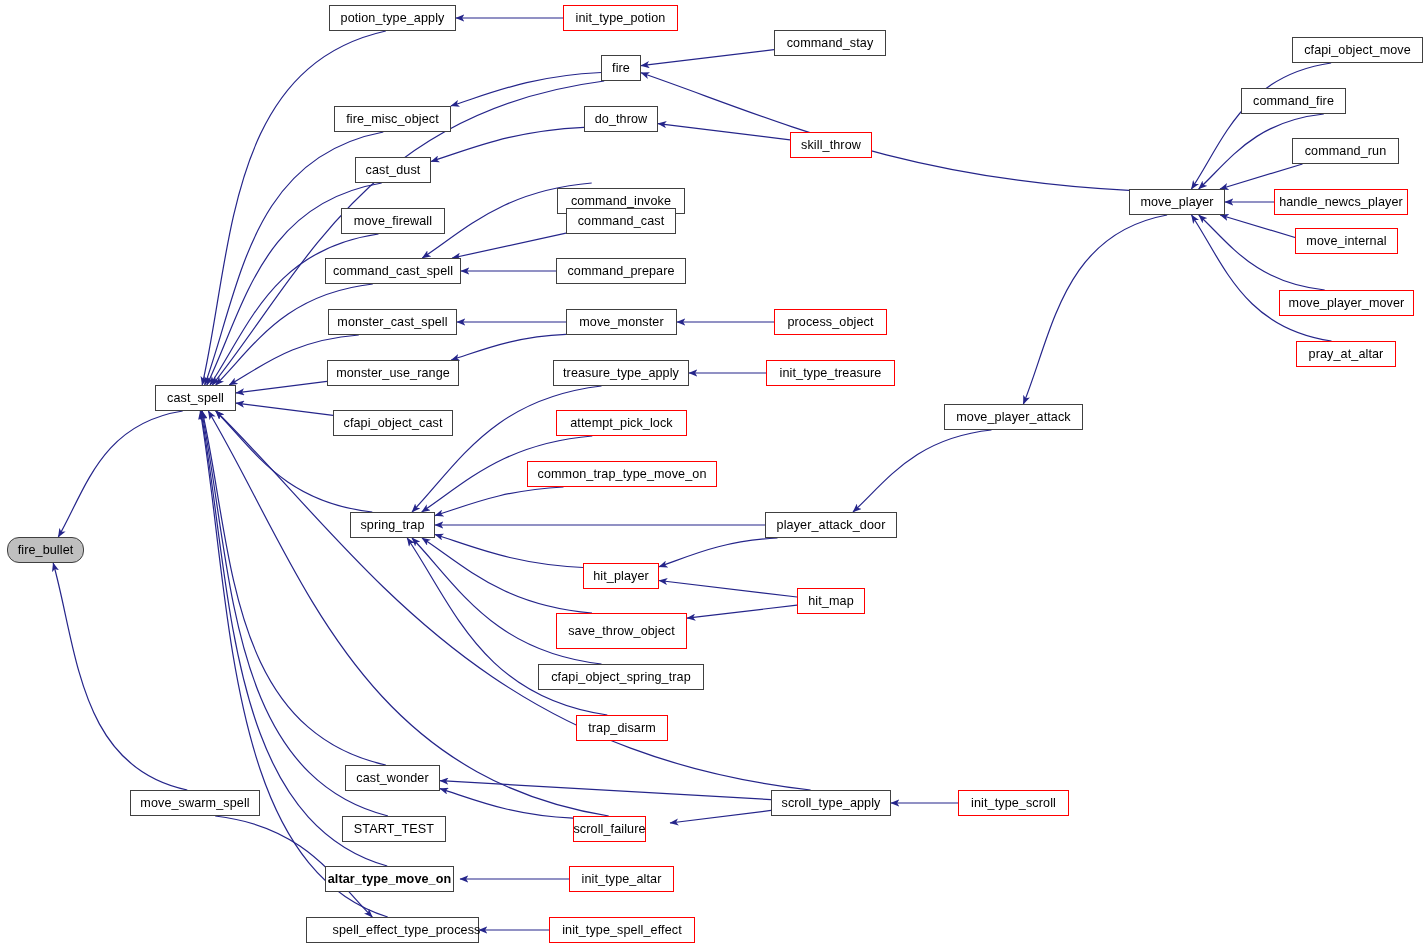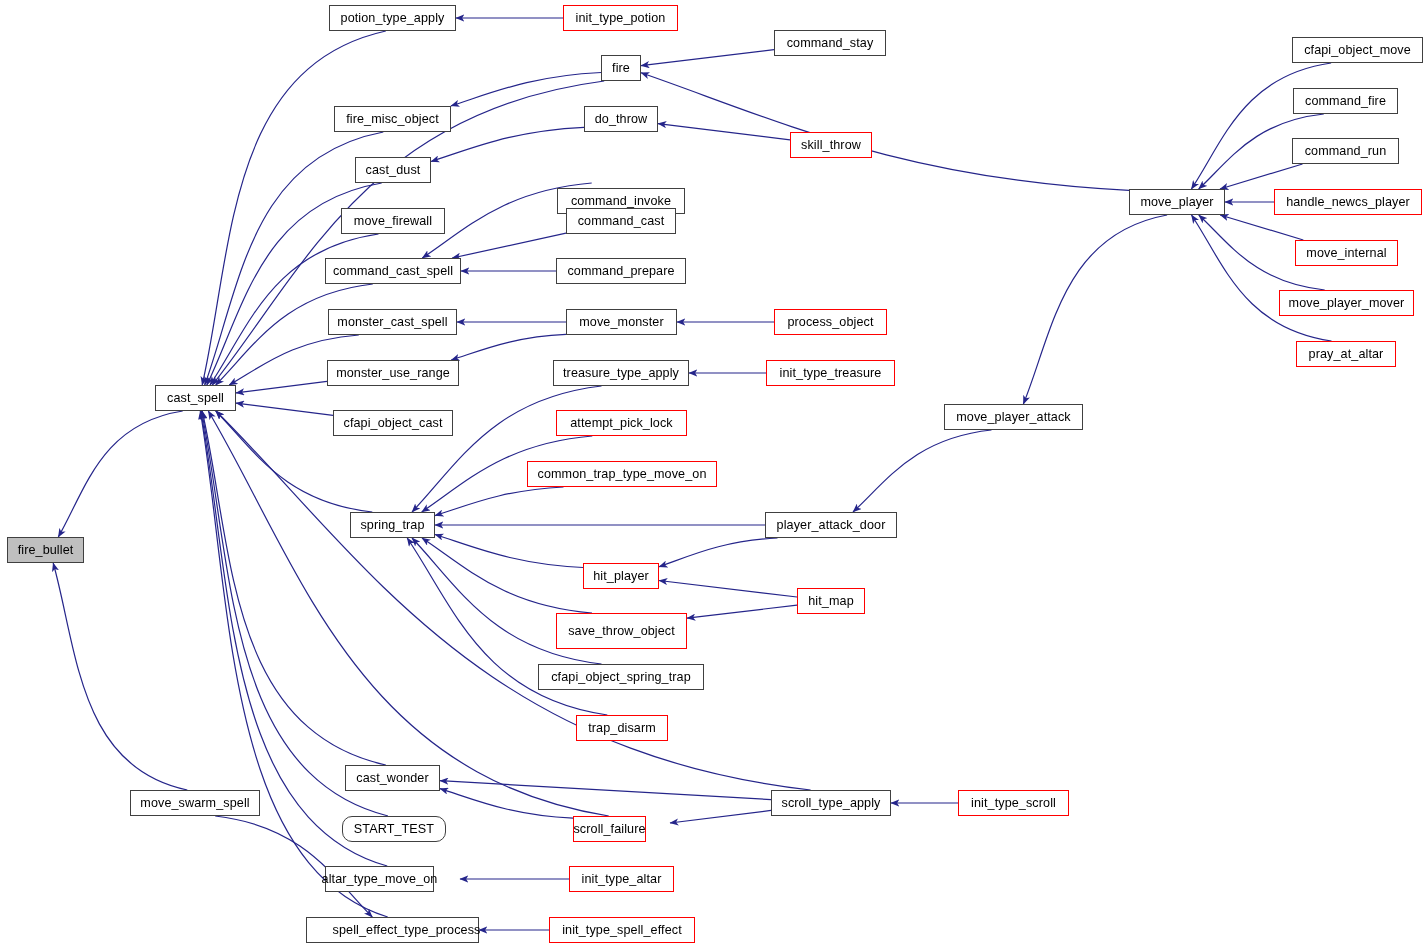--- a/index.html
+++ b/index.html
@@ -121,21 +121,21 @@
       <path d="M215.2,816.0 C304.5,826.1 334.2,878.6 372.3,917.0" fill="none" stroke="#25258a" stroke-width="1.2" marker-end="url(#arrowhead)"></path>
       <path d="M1331.1,63.0 C1243.3,75.6 1223.1,141.1 1191.4,189.0" fill="none" stroke="#25258a" stroke-width="1.2" marker-end="url(#arrowhead)"></path>
       <path d="M1323.8,114.0 C1253.9,121.5 1229.3,160.5 1198.7,189.0" fill="none" stroke="#25258a" stroke-width="1.2" marker-end="url(#arrowhead)"></path>
       <path d="M1302.5,164.0 L1220.0,189.0" fill="none" stroke="#25258a" stroke-width="1.2" marker-end="url(#arrowhead)"></path>
       <path d="M1274.0,202.0 L1225.0,202.0" fill="none" stroke="#25258a" stroke-width="1.2" marker-end="url(#arrowhead)"></path>
       <path d="M1303.3,240.0 L1220.2,215.0" fill="none" stroke="#25258a" stroke-width="1.2" marker-end="url(#arrowhead)"></path>
       <path d="M1324.7,290.0 C1254.5,282.5 1229.6,243.5 1198.8,215.0" fill="none" stroke="#25258a" stroke-width="1.2" marker-end="url(#arrowhead)"></path>
       <path d="M1331.5,341.0 C1243.6,328.4 1223.3,262.9 1191.5,215.0" fill="none" stroke="#25258a" stroke-width="1.2" marker-end="url(#arrowhead)"></path>
     </svg>
   <div id="node-layer">
-      <div class="node current" style="left: 7px; top: 537px; width: 77px; height: 26px;">
+      <div class="node current" style="left: 7px; top: 537px; width: 77px; height: 26px; border-radius: 12px;">
         <span class="node-label">fire_bullet</span>
       </div>
       <div class="node" style="left: 155px; top: 385px; width: 81px; height: 26px;">
         <span class="node-label">cast_spell</span>
       </div>
       <div class="node" style="left: 130px; top: 790px; width: 130px; height: 26px;">
         <span class="node-label">move_swarm_spell</span>
       </div>
       <div class="node" style="left: 329px; top: 5px; width: 127px; height: 26px;">
         <span class="node-label">potion_type_apply</span>
@@ -160,24 +160,24 @@
       </div>
       <div class="node" style="left: 333px; top: 410px; width: 120px; height: 26px;">
         <span class="node-label">cfapi_object_cast</span>
       </div>
       <div class="node" style="left: 350px; top: 512px; width: 85px; height: 26px;">
         <span class="node-label">spring_trap</span>
       </div>
       <div class="node" style="left: 345px; top: 765px; width: 95px; height: 26px;">
         <span class="node-label">cast_wonder</span>
       </div>
-      <div class="node" style="left: 342px; top: 816px; width: 104px; height: 26px; border-radius: 10px;">
+      <div class="node" style="left: 342px; top: 816px; width: 104px; height: 26px;">
         <span class="node-label">START_TEST</span>
       </div>
-      <div class="node" style="left: 325px; top: 866px; width: 109px; height: 26px;">
+      <div class="node" style="left: 325px; top: 866px; width: 129px; height: 26px; font-weight: bold;">
         <span class="node-label">altar_type_move_on</span>
       </div>
       <div class="node" style="left: 306px; top: 917px; width: 173px; height: 26px; padding-left: 34px;">
         <span class="node-label">spell_effect_type_process</span>
       </div>
       <div class="node" style="left: 601px; top: 55px; width: 40px; height: 26px;">
         <span class="node-label">fire</span>
       </div>
       <div class="node" style="left: 584px; top: 106px; width: 74px; height: 26px;">
         <span class="node-label">do_throw</span>
@@ -253,30 +253,30 @@
       </div>
       <div class="node red" style="left: 958px; top: 790px; width: 111px; height: 26px;">
         <span class="node-label">init_type_scroll</span>
       </div>
       <div class="node" style="left: 1129px; top: 189px; width: 96px; height: 26px;">
         <span class="node-label">move_player</span>
       </div>
       <div class="node" style="left: 1280px; top: 37px; width: 131px; height: 26px; margin-left: 12px;">
         <span class="node-label">cfapi_object_move</span>
       </div>
-      <div class="node" style="left: 1293px; top: 88px; width: 105px; height: 26px;">
+      <div class="node" style="left: 1241px; top: 88px; width: 105px; height: 26px;">
         <span class="node-label">command_fire</span>
       </div>
       <div class="node" style="left: 1292px; top: 138px; width: 107px; height: 26px;">
         <span class="node-label">command_run</span>
       </div>
-      <div class="node red" style="left: 1274px; top: 189px; width: 148px; height: 26px; text-align: right;">
+      <div class="node red" style="left: 1274px; top: 189px; width: 134px; height: 26px; text-align: right;">
         <span class="node-label">handle_newcs_player</span>
       </div>
-      <div class="node red" style="left: 1295px; top: 240px; width: 103px; height: 26px;">
+      <div class="node red" style="left: 1295px; top: 228px; width: 103px; height: 26px;">
         <span class="node-label">move_internal</span>
       </div>
       <div class="node red" style="left: 1279px; top: 290px; width: 135px; height: 26px;">
         <span class="node-label">move_player_mover</span>
       </div>
       <div class="node red" style="left: 1296px; top: 341px; width: 100px; height: 26px;">
         <span class="node-label">pray_at_altar</span>
       </div>
     </div>
 </div>

